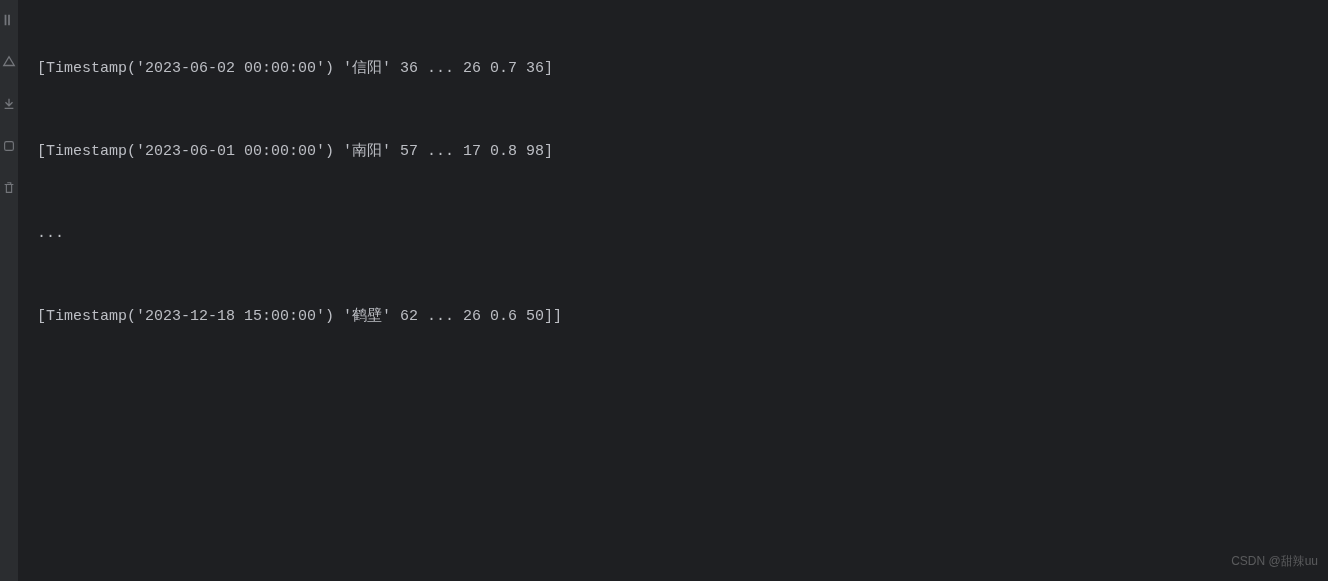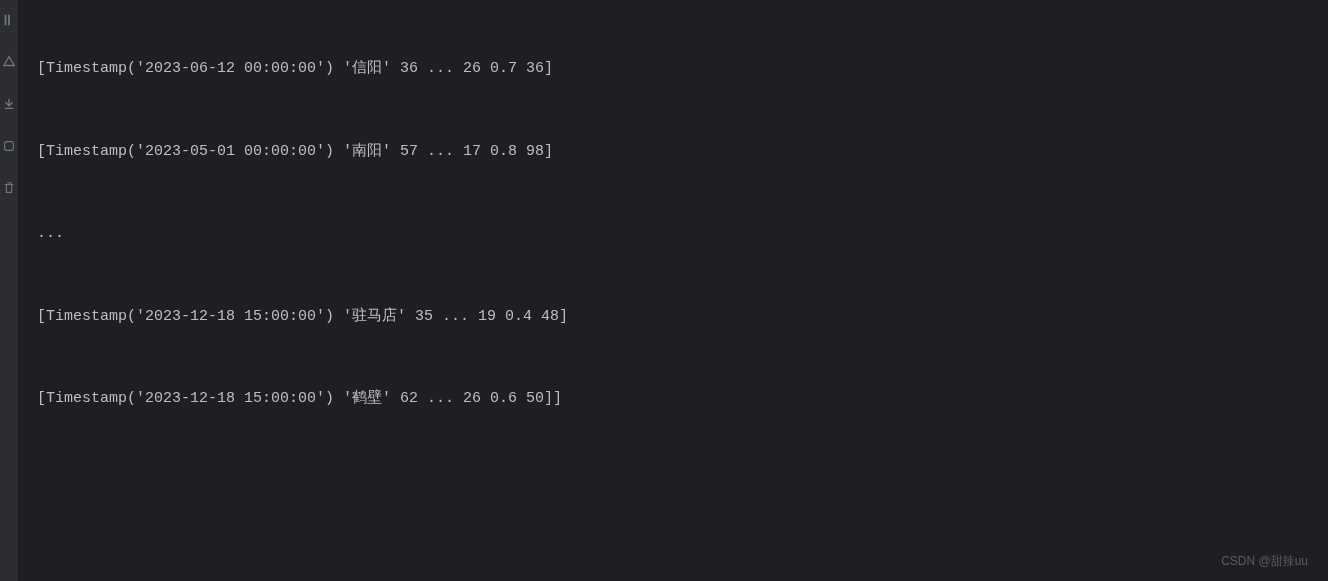--- a/index.html
+++ b/index.html
@@ -42,21 +42,21 @@
       top: 0;
       right: 0;
       padding-left: 10px;
       white-space: pre;
     }
     .line {
       display: block;
     }
     .watermark {
       position: absolute;
-      right: 20px;
+      right: 10px;
       bottom: 6px;
       font-size: 12px;
       color: rgba(200,200,200,0.35);
       font-family: sans-serif;
     }
   </style>
 </head>
 <body>
 
 <div class="sidebar">
@@ -82,24 +82,23 @@
       </svg>
   </span>
   <span class="sidebar-icon">
     <svg viewBox="0 0 16 16" fill="#aeb1b8">
         <path d="M3 4 h10 M5 4 v9 h6 v-9 M6 2 h4 v2" fill="none" stroke="#aeb1b8" stroke-width="1.3"></path>
       </svg>
   </span>
 </div>
 
 <div class="console">
-  <span class="line"> [Timestamp('2023-06-12 00:00:00') '信阳' 36 ... 26 0.7 36]</span>
-  <span class="line"> [Timestamp('2023-05-01 00:00:00') '南阳' 57 ... 17 0.8 98]</span>
+  <span class="line"> [Timestamp('2023-06-02 00:00:00') '信阳' 36 ... 26 0.7 36]</span>
+  <span class="line"> [Timestamp('2023-06-01 00:00:00') '南阳' 57 ... 17 0.8 98]</span>
   <span class="line"> ...</span>
-  <span class="line"> [Timestamp('2023-12-18 15:00:00') '驻马店' 35 ... 19 0.4 48]</span>
   <span class="line"> [Timestamp('2023-12-18 15:00:00') '鹤壁' 62 ... 26 0.6 50]]</span>
   
   
   
   
   
   
   
   
   

